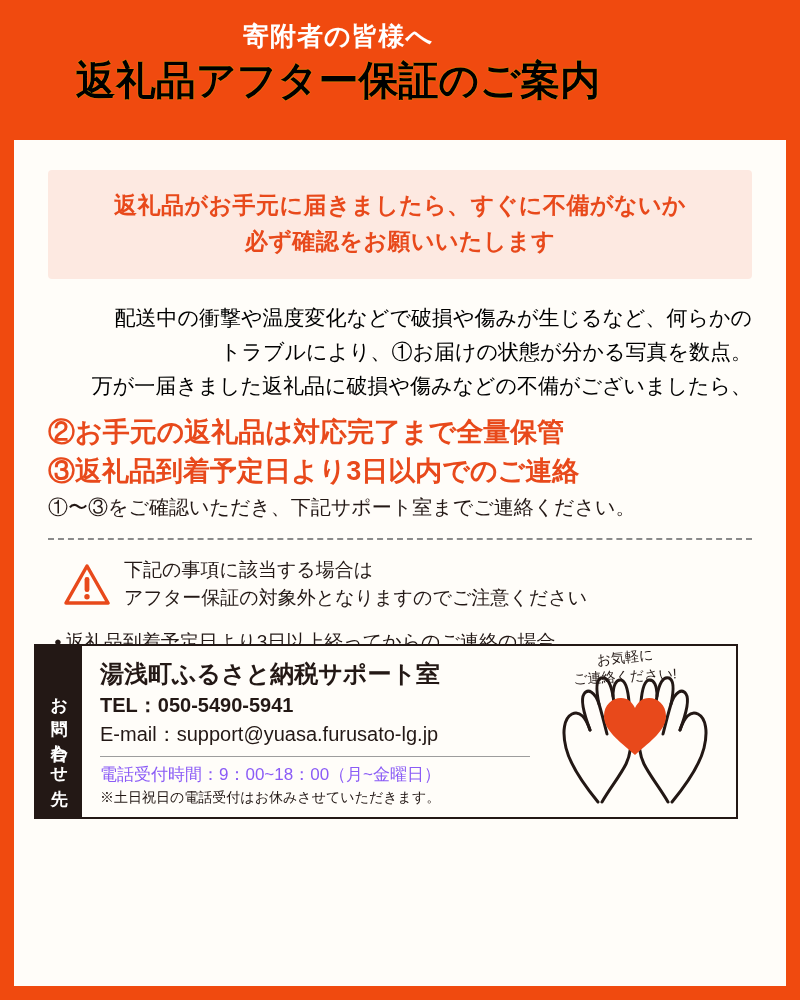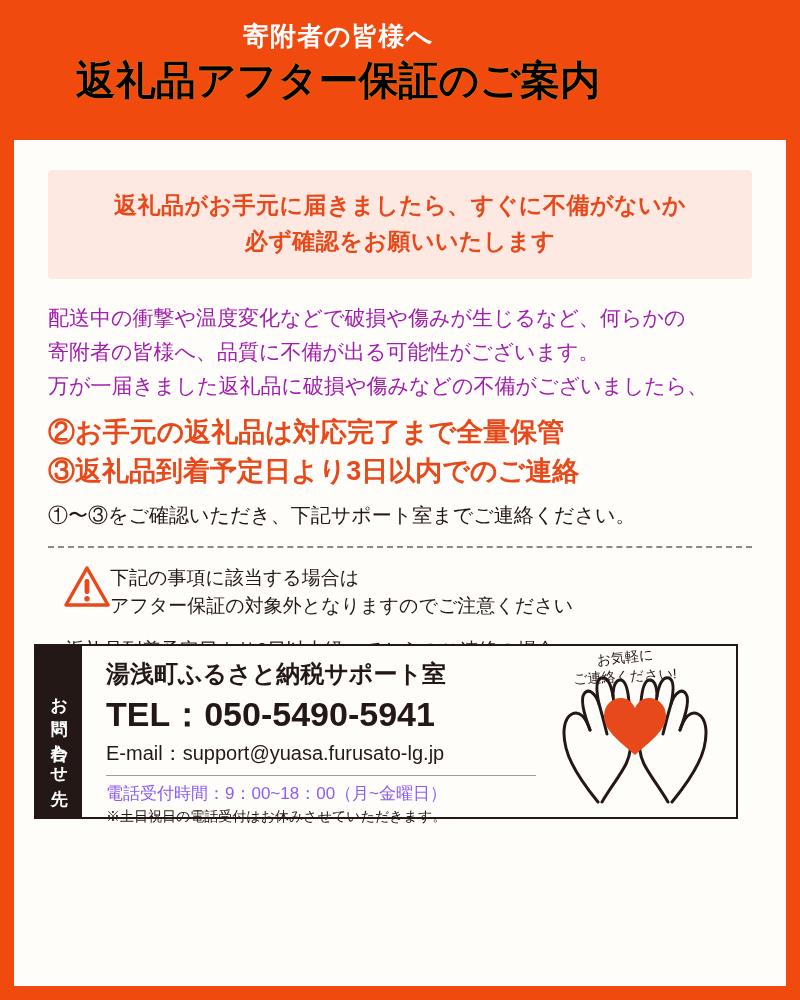--- a/index.html
+++ b/index.html
@@ -57,54 +57,55 @@
     text-align: center;
   }
   .notice-line {
     color: #e8491b;
     font-size: 23px;
     font-weight: bold;
     line-height: 1.55;
     letter-spacing: 0.5px;
   }
   .para {
-    color: #a21caf;
+    color: #000000;
     font-size: 21px;
     line-height: 1.62;
     margin-top: 22px;
     letter-spacing: 0px;
+    text-align: right;
   }
   .para div {
     white-space: nowrap;
   }
   .steps {
     margin-top: 10px;
   }
   .step {
     color: #e8491b;
     font-size: 27px;
     font-weight: bold;
     line-height: 1.45;
     letter-spacing: 0px;
     white-space: nowrap;
   }
   .after-steps {
     color: #231815;
     font-size: 20px;
     line-height: 1.5;
-    margin-top: 8px;
     white-space: nowrap;
   }
   .dashed {
     border-top: 2px dashed #8a8a8a;
     margin: 16px 0 14px 0;
   }
   .warn-row {
     display: flex;
-    align-items: flex-start;
+    align-items: center;
+    gap: 14px;
     padding-left: 16px;
   }
   .warn-icon {
     width: 46px;
     height: 42px;
     flex: 0 0 46px;
     position: relative;
     margin-top: 4px;
   }
   .warn-text {
@@ -157,33 +158,33 @@
     padding: 6px 0;
     box-sizing: border-box;
   }
   .contact-tab span {
     writing-mode: vertical-rl;
     text-orientation: upright;
     line-height: 1.15;
   }
   .contact-body {
     flex: 1;
-    padding: 12px 12px 10px 24px;
+    padding: 12px 12px 10px 18px;
     position: relative;
   }
   .org {
     color: #231815;
     font-size: 24px;
     font-weight: bold;
     letter-spacing: 0px;
     white-space: nowrap;
   }
   .tel {
     color: #231815;
-    font-size: 34px;
+    font-size: 20px;
     font-weight: bold;
     letter-spacing: 0px;
     margin-top: 2px;
     white-space: nowrap;
   }
   .email {
     color: #231815;
     font-size: 20px;
     margin-top: 2px;
     white-space: nowrap;
@@ -239,21 +240,21 @@
 
   <div class="body-card">
 
     <div class="notice-box">
       <div class="notice-line">返礼品がお手元に届きましたら、すぐに不備がないか</div>
       <div class="notice-line">必ず確認をお願いいたします</div>
     </div>
 
     <div class="para">
       <div>配送中の衝撃や温度変化などで破損や傷みが生じるなど、何らかの</div>
-      <div>寄附者の皆様へ、品質に不備が出る可能性がございます。</div>
+      <div>トラブルにより、①お届けの状態が分かる写真を数点。</div>
       <div>万が一届きました返礼品に破損や傷みなどの不備がございましたら、</div>
     </div>
 
     <div class="steps">
       <div class="step">②お手元の返礼品は対応完了まで全量保管</div>
       <div class="step">③返礼品到着予定日より3日以内でのご連絡</div>
     </div>
 
     <div class="after-steps">①〜③をご確認いただき、下記サポート室までご連絡ください。</div>
 

